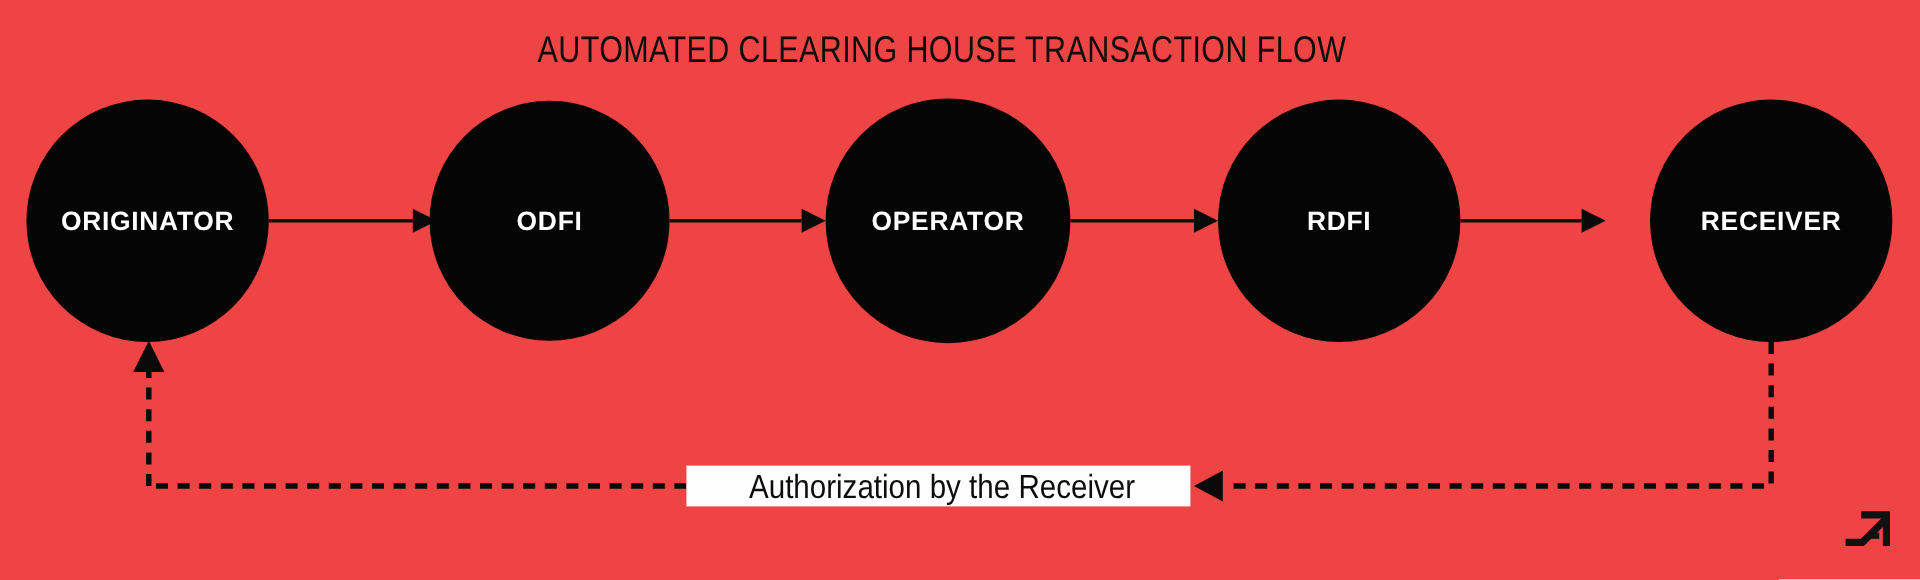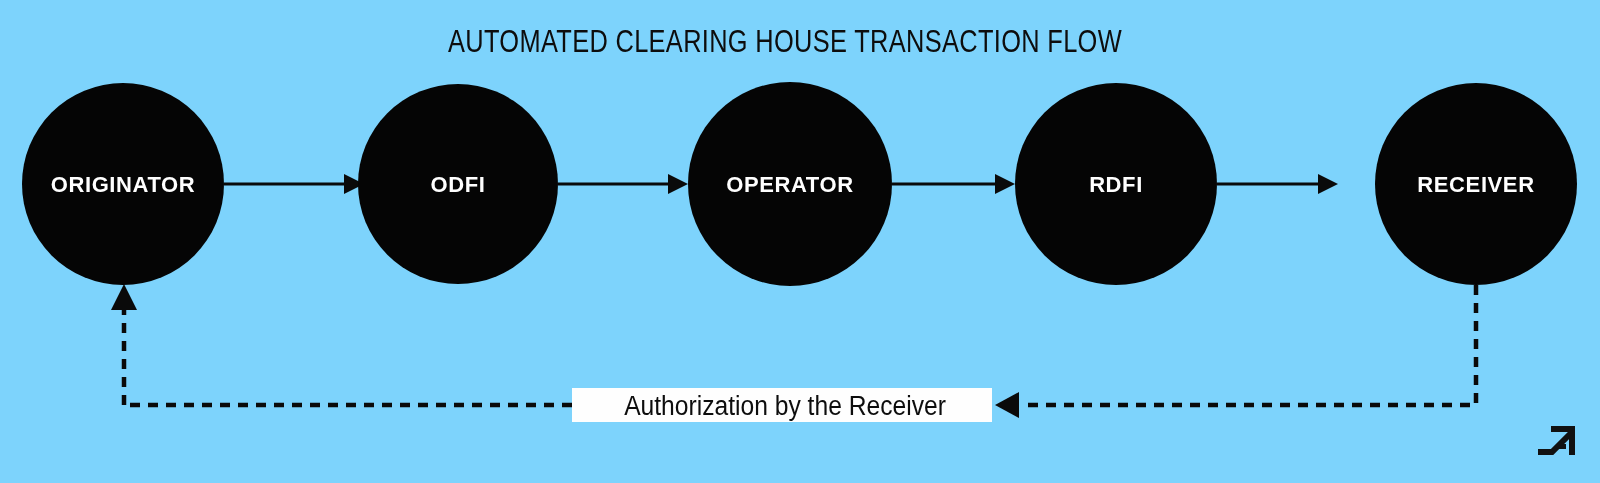--- a/index.html
+++ b/index.html
@@ -7,21 +7,21 @@
     padding: 0;
     background: #ffffff;
   }
   body {
     font-family: "Liberation Sans", sans-serif;
   }
   #canvas {
     position: relative;
     width: 1600px;
     height: 483px;
-    background: #7dd3fc;
+    background: #ef4444;
     overflow: hidden;
   }
   #flow-svg {
     position: absolute;
     left: 0;
     top: 0;
     width: 1600px;
     height: 483px;
   }
   .diagram-title {

